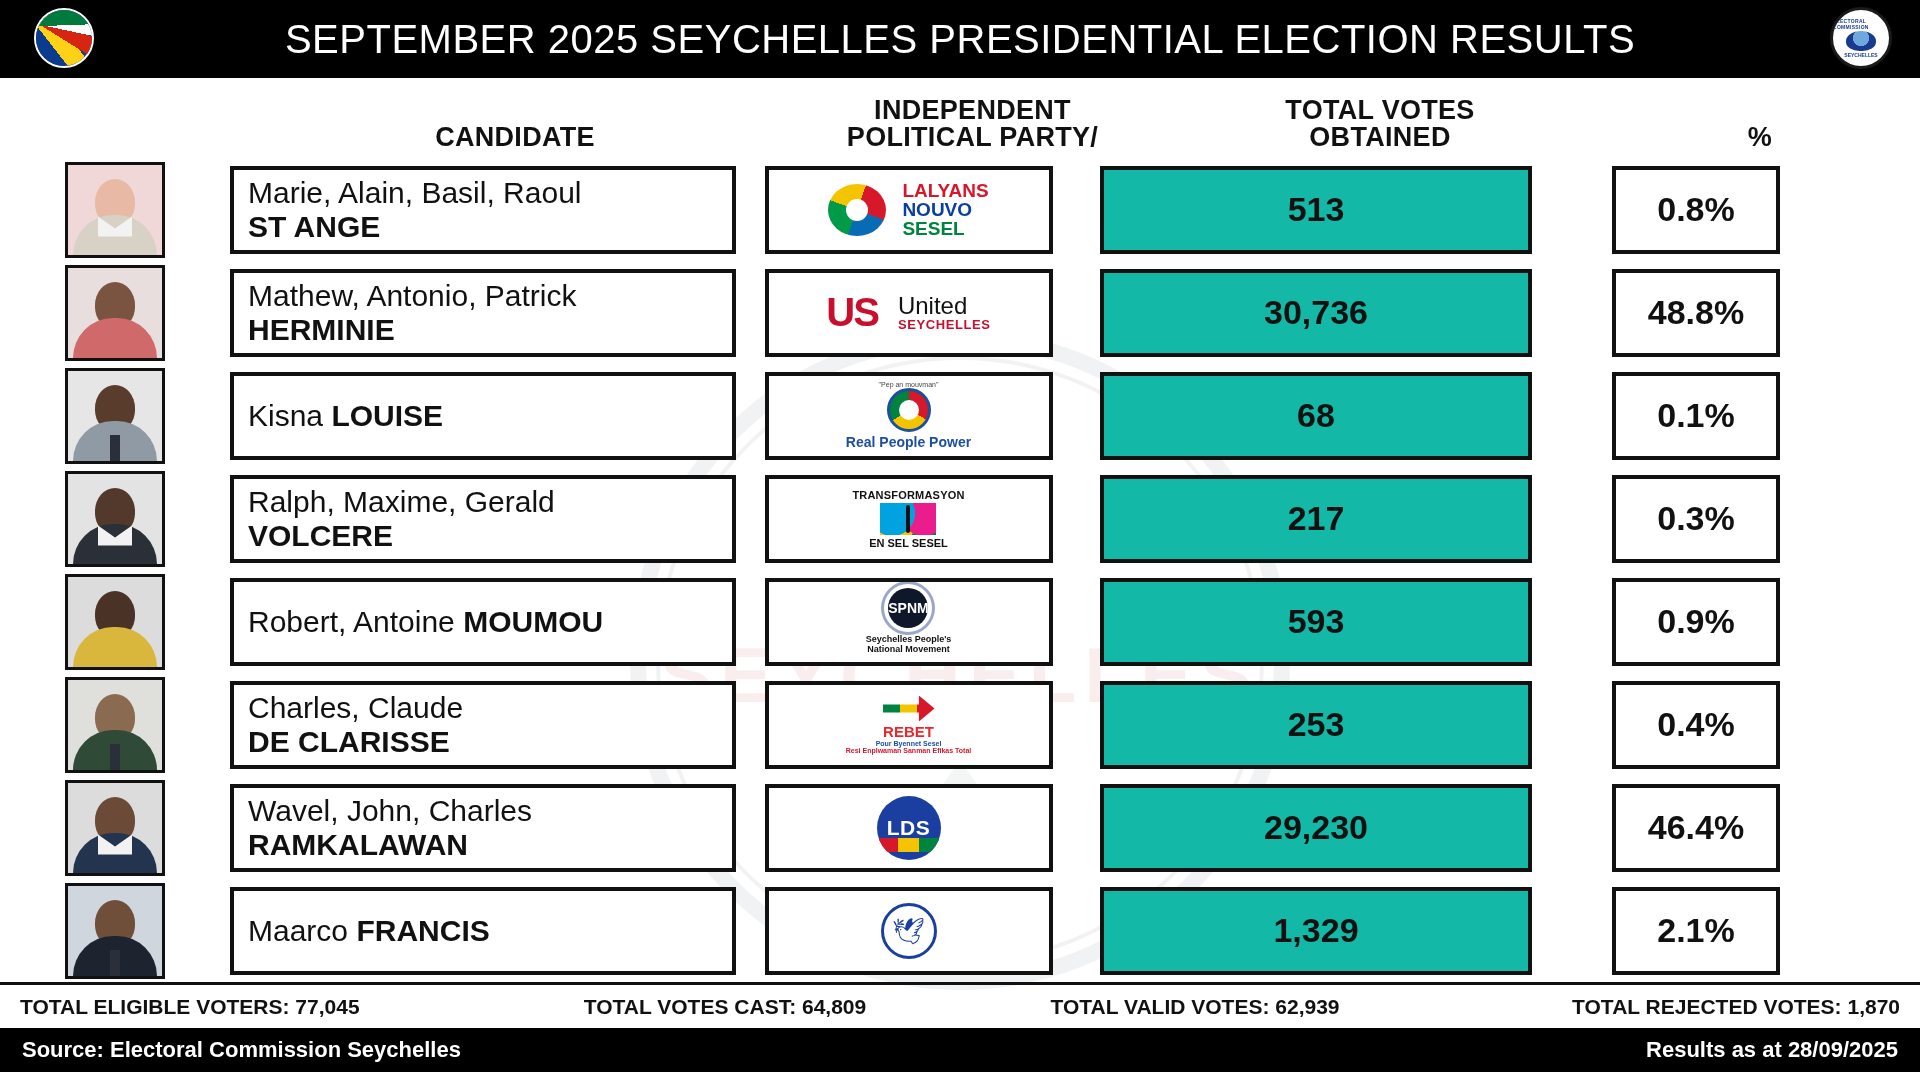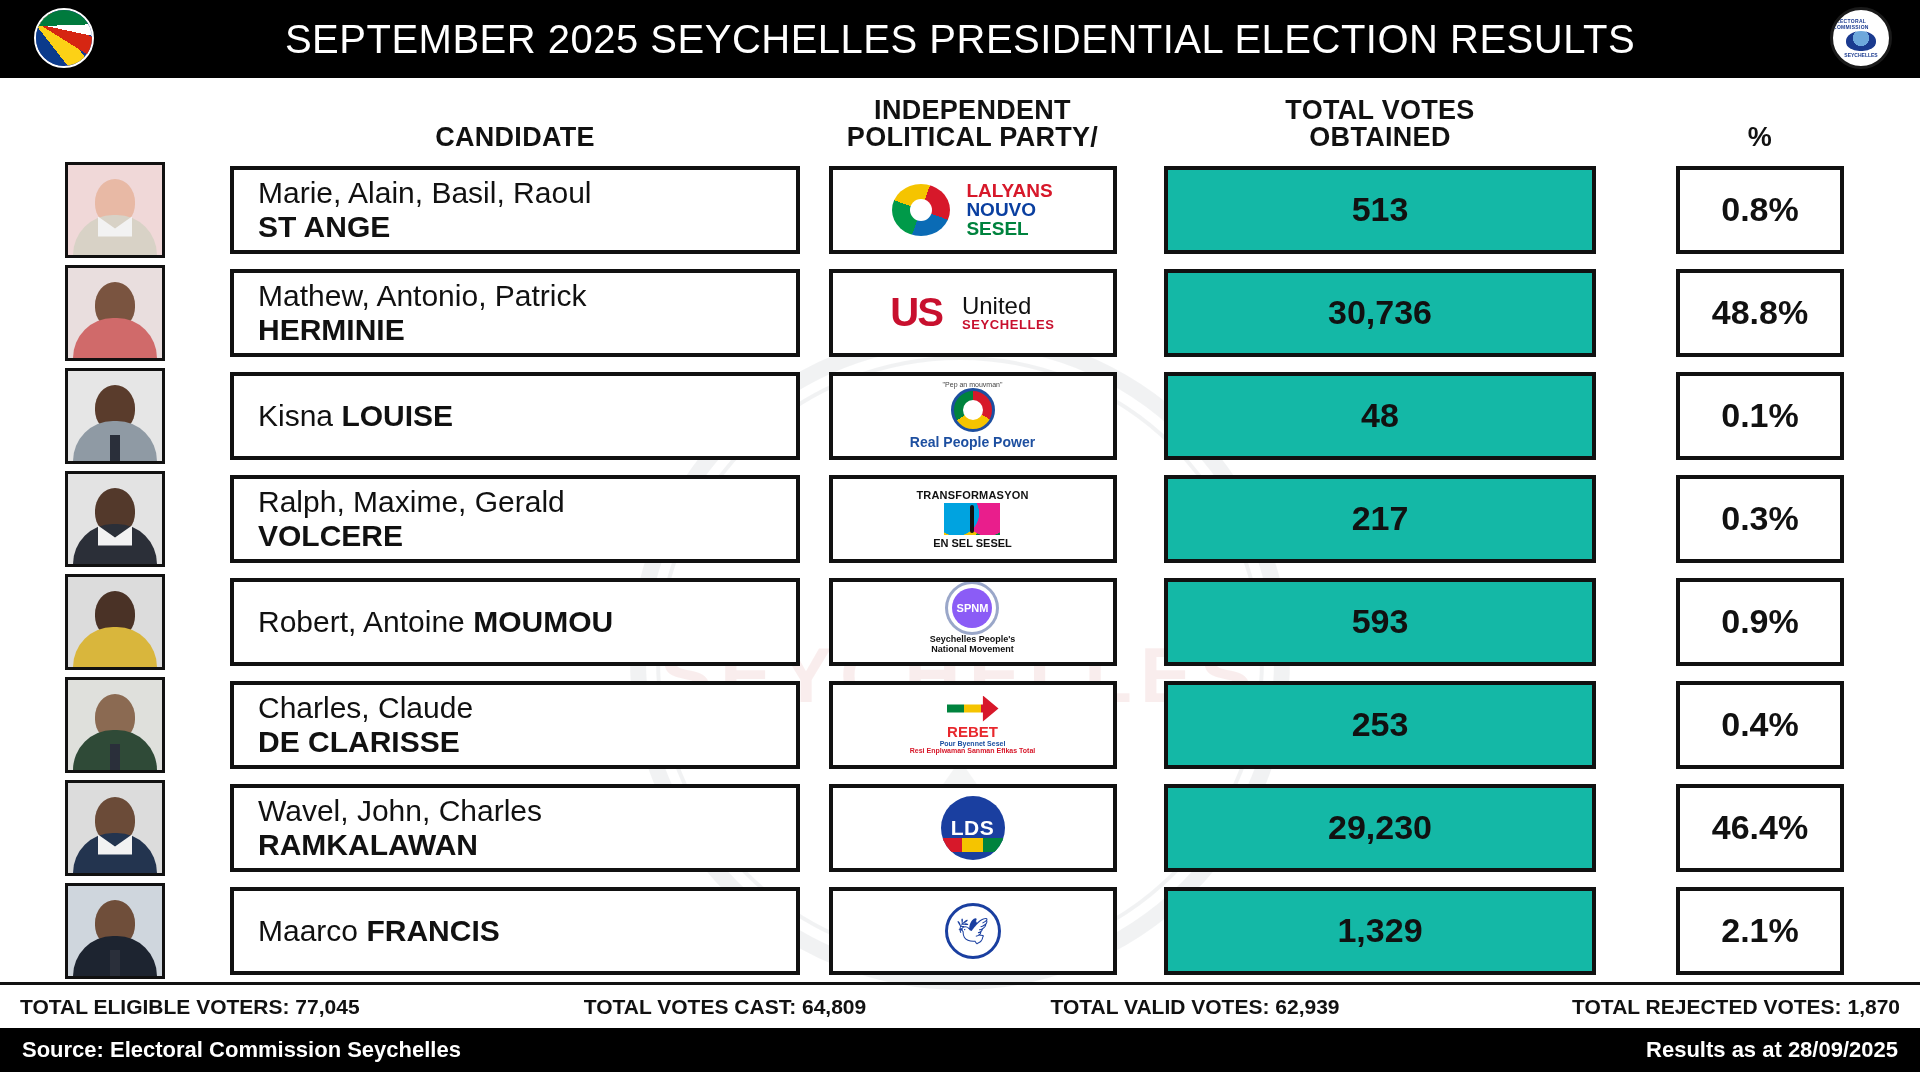--- a/index.html
+++ b/index.html
@@ -164,25 +164,25 @@
     width: 10px; height: 26px; background: #2a2f3a;
   }
   .ph-collar {
     position: absolute; left: 50%; bottom: 18px;
     transform: translateX(-50%);
     width: 34px; height: 20px; background: #f2f2f2;
     clip-path: polygon(0 0, 50% 60%, 100% 0, 100% 100%, 0 100%);
   }
 
   .cell-cand {
-    width: 570px;
+    width: 506px;
     height: 88px;
     border: 4px solid #111111;
     display: flex; align-items: center;
-    padding: 0 24px;
+    padding: 0 14px;
     background: #ffffff;
   }
   .cand-name {
     font-size: 30px;
     color: #111111;
     line-height: 1.12;
   }
   .cand-name b { font-weight: bold; }
 
   .cell-party {
@@ -270,23 +270,23 @@
   .tss-btf::after {
     content: ""; position: absolute; left: 50%; top: 2px;
     transform: translateX(-50%);
     width: 4px; height: 28px; background: #111111; border-radius: 2px;
   }
   .tss-bot { font-size: 11px; font-weight: bold; color: #111111; }
 
   .logo-spnm { display: flex; flex-direction: column; align-items: center; }
   .spnm-circle {
     width: 40px; height: 40px; border-radius: 50%;
-    background: #8b5cf6; color: #fff;
+    background: #0f172a; color: #fff;
     display: flex; align-items: center; justify-content: center;
-    font-size: 11px; font-weight: bold;
+    font-size: 14px; font-weight: bold;
     box-shadow: 0 0 0 4px #ffffff, 0 0 0 7px #9aa7c9;
   }
   .spnm-label { font-size: 9px; font-weight: bold; color: #111; margin-top: 7px; line-height: 1.1; text-align: center; }
 
   .logo-rebet { display: flex; flex-direction: column; align-items: center; }
   .rebet-arrows {
     width: 52px; height: 26px;
     background: linear-gradient(90deg, #00833e 0 33%, #f5c400 33% 66%, #d7182a 66% 100%);
     clip-path: polygon(0 35%, 70% 35%, 70% 0, 100% 50%, 70% 100%, 70% 65%, 0 65%);
   }
@@ -477,21 +477,21 @@
       <div class="cell-party">
         <div class="party-box">
           <div class="logo-rpp">
             <div class="rpp-top">"Pep an mouvman"</div>
             <div class="rpp-circle"></div>
             <div class="rpp-label">Real People Power</div>
           </div>
         </div>
       </div>
       <div class="cell-votes">
-        <div class="votes-box">48</div>
+        <div class="votes-box">68</div>
       </div>
       <div class="cell-pct">
         <div class="pct-box">0.1%</div>
       </div>
     </div>
 
     <div class="row">
       <div class="cell-photo">
         <div class="photo-box">
           <div class="ph-bg" style="background:#e3e3e3"></div>

